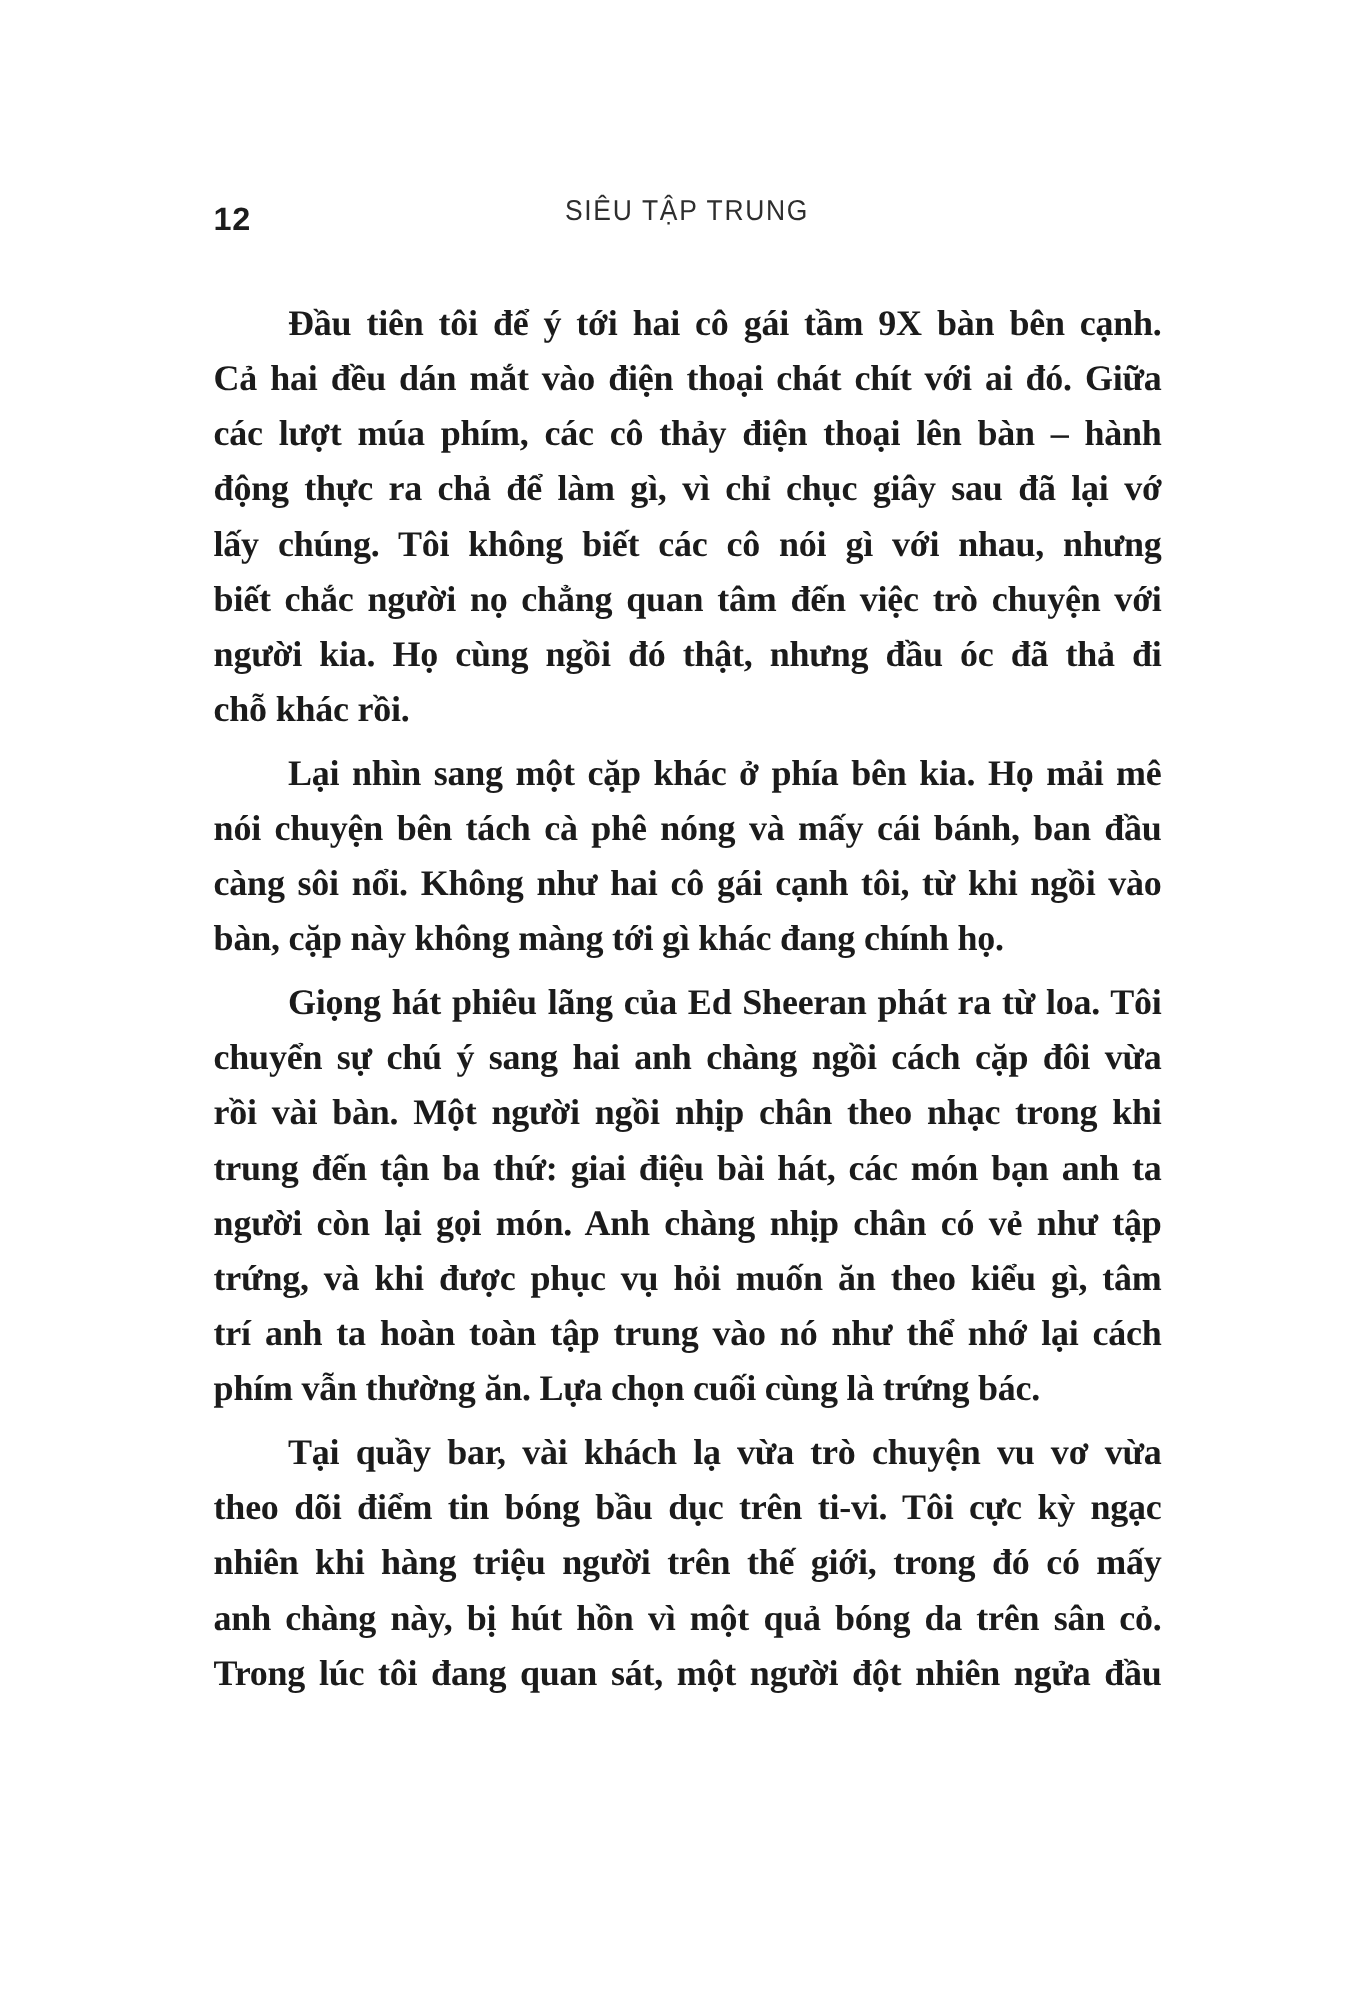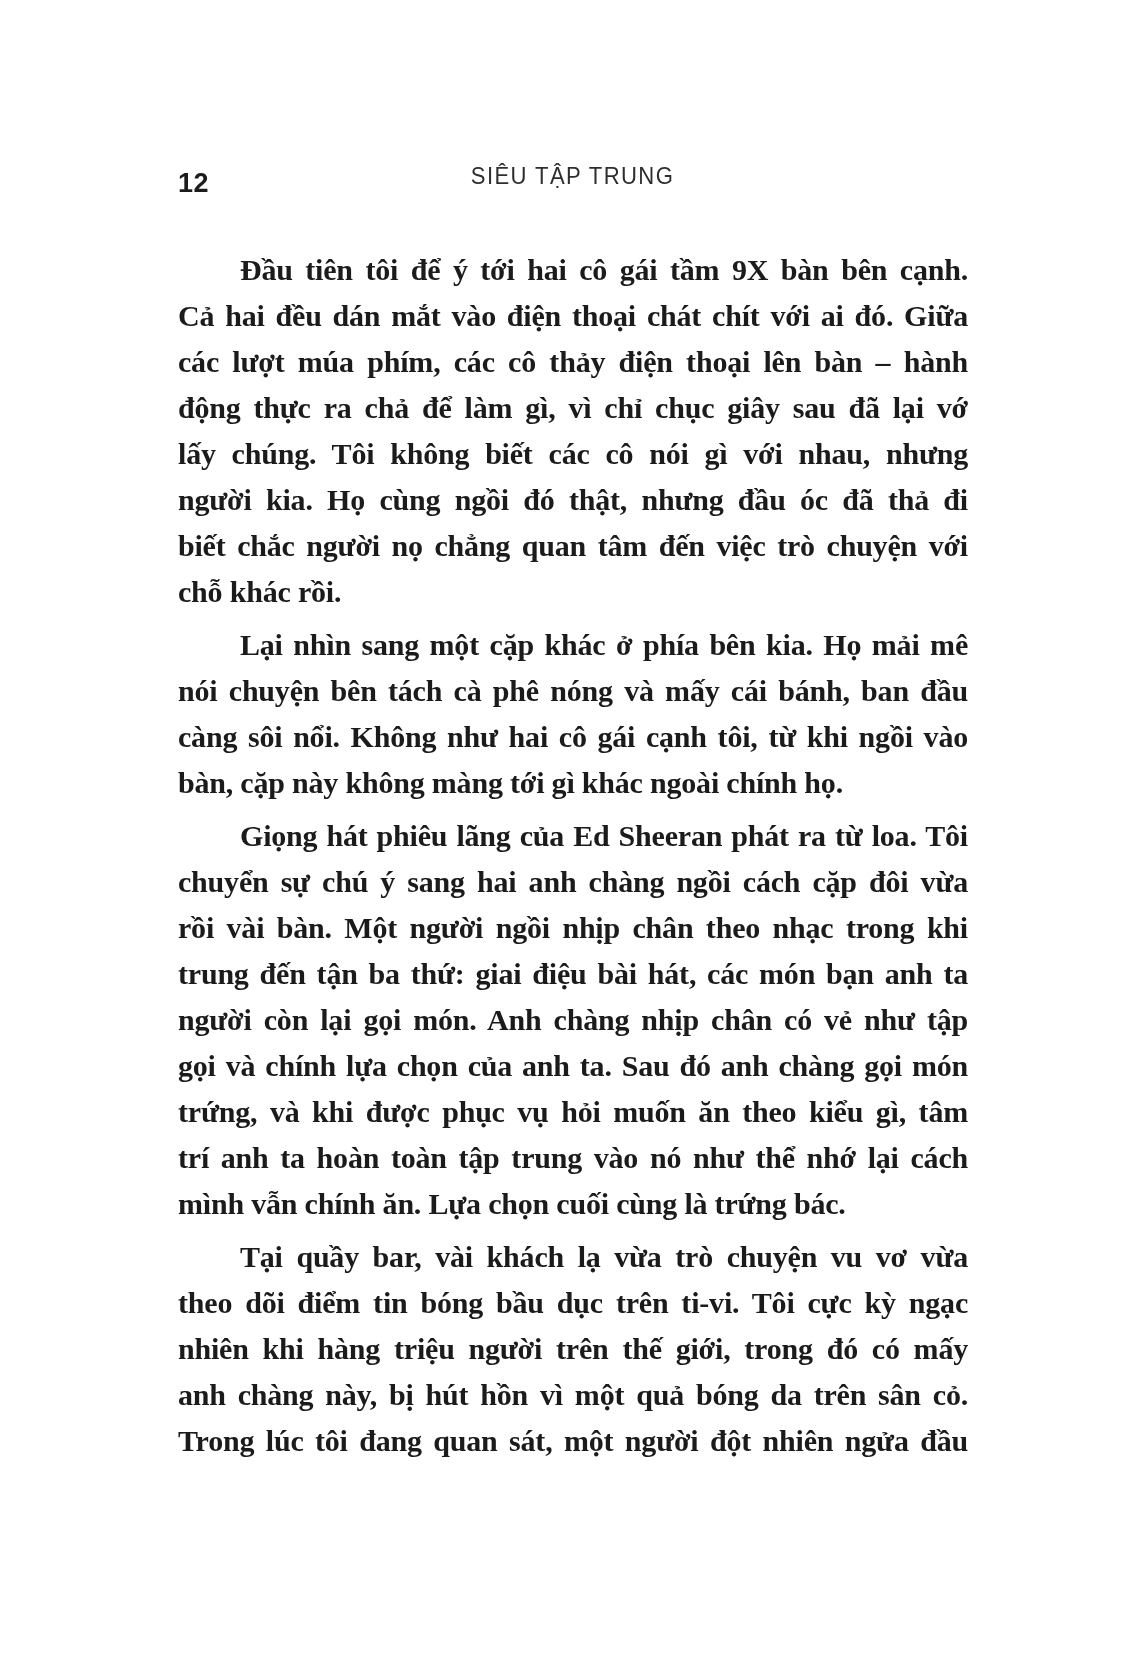--- a/index.html
+++ b/index.html
@@ -86,40 +86,39 @@
   </div>
 </header>
 
 <main class="body-text">
     <div class="para">
       <div class="line first">Đầu tiên tôi để ý tới hai cô gái tầm 9X bàn bên cạnh.</div>
       <div class="line">Cả hai đều dán mắt vào điện thoại chát chít với ai đó. Giữa</div>
       <div class="line">các lượt múa phím, các cô thảy điện thoại lên bàn – hành</div>
       <div class="line">động thực ra chả để làm gì, vì chỉ chục giây sau đã lại vớ</div>
       <div class="line">lấy chúng. Tôi không biết các cô nói gì với nhau, nhưng</div>
+      <div class="line">biết chắc người nọ chẳng quan tâm đến việc trò chuyện với</div>
       <div class="line">người kia. Họ cùng ngồi đó thật, nhưng đầu óc đã thả đi</div>
-      <div class="line">biết chắc người nọ chẳng quan tâm đến việc trò chuyện với</div>
       <div class="line para-end">chỗ khác rồi.</div>
     </div>
     <div class="para">
       <div class="line first">Lại nhìn sang một cặp khác ở phía bên kia. Họ mải mê</div>
       <div class="line">nói chuyện bên tách cà phê nóng và mấy cái bánh, ban đầu</div>
       <div class="line">càng sôi nổi. Không như hai cô gái cạnh tôi, từ khi ngồi vào</div>
-      <div class="line para-end">bàn, cặp này không màng tới gì khác ngoài chính họ.</div>
+      <div class="line para-end">bàn, cặp này không màng tới gì khác đang chính họ.</div>
     </div>
     <div class="para">
       <div class="line first">Giọng hát phiêu lãng của Ed Sheeran phát ra từ loa. Tôi</div>
       <div class="line">chuyển sự chú ý sang hai anh chàng ngồi cách cặp đôi vừa</div>
       <div class="line">rồi vài bàn. Một người ngồi nhịp chân theo nhạc trong khi</div>
       <div class="line">trung đến tận ba thứ: giai điệu bài hát, các món bạn anh ta</div>
       <div class="line">người còn lại gọi món. Anh chàng nhịp chân có vẻ như tập</div>
-      <div class="line">gọi và chính lựa chọn của anh ta. Sau đó anh chàng gọi món</div>
       <div class="line">trứng, và khi được phục vụ hỏi muốn ăn theo kiểu gì, tâm</div>
       <div class="line">trí anh ta hoàn toàn tập trung vào nó như thể nhớ lại cách</div>
-      <div class="line para-end">mình vẫn chính ăn. Lựa chọn cuối cùng là trứng bác.</div>
+      <div class="line para-end">phím vẫn thường ăn. Lựa chọn cuối cùng là trứng bác.</div>
     </div>
     <div class="para">
       <div class="line first">Tại quầy bar, vài khách lạ vừa trò chuyện vu vơ vừa</div>
       <div class="line">theo dõi điểm tin bóng bầu dục trên ti-vi. Tôi cực kỳ ngạc</div>
       <div class="line">nhiên khi hàng triệu người trên thế giới, trong đó có mấy</div>
       <div class="line">anh chàng này, bị hút hồn vì một quả bóng da trên sân cỏ.</div>
       <div class="line">Trong lúc tôi đang quan sát, một người đột nhiên ngửa đầu</div>
     </div>
   </main>
 

